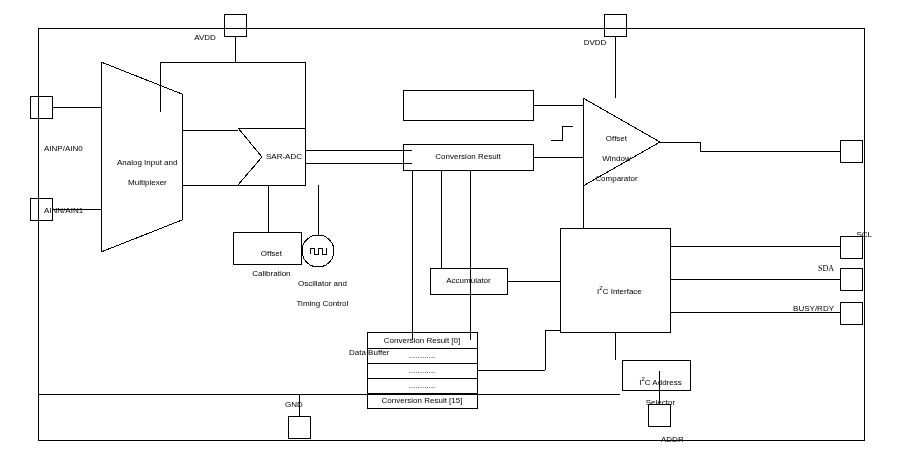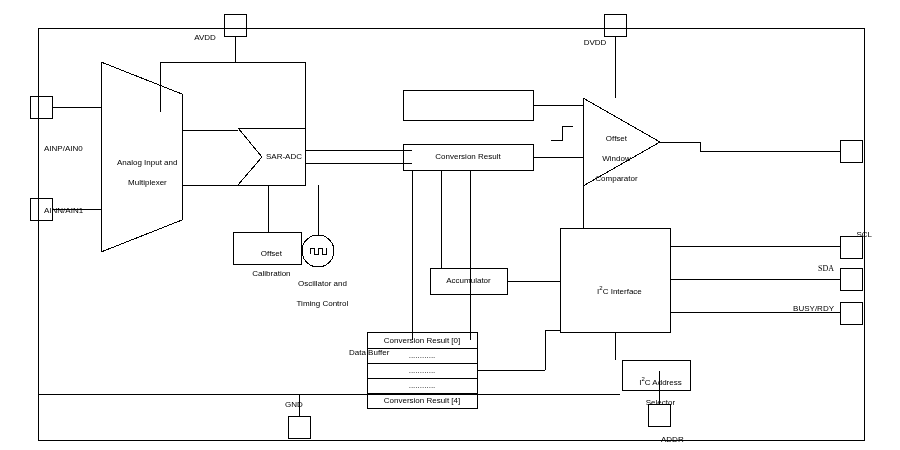--- a/index.html
+++ b/index.html
@@ -194,15 +194,15 @@
     <span>I</span><sup class="sup">2</sup><span>C Address</span><br>
     <span>Selector</span>
   </div>
 
   <div class="lbl left" style="left:349px; top:324px; width:80px;">Data Buffer</div>
 
   <div class="lbl" style="left:368px; top:336px; width:108px;">Conversion Result [0]</div>
   <div class="lbl" style="left:368px; top:351px; width:108px;">............</div>
   <div class="lbl" style="left:368px; top:366px; width:108px;">............</div>
   <div class="lbl" style="left:368px; top:381px; width:108px;">............</div>
-  <div class="lbl" style="left:368px; top:396px; width:108px;">Conversion Result [4]</div>
+  <div class="lbl" style="left:368px; top:396px; width:108px;">Conversion Result [15]</div>
 
 </div>
 
 </body></html>

